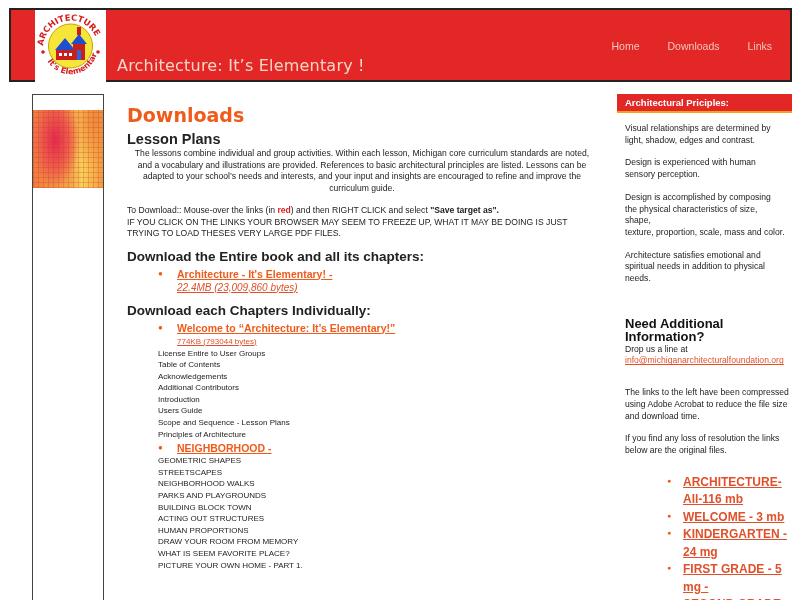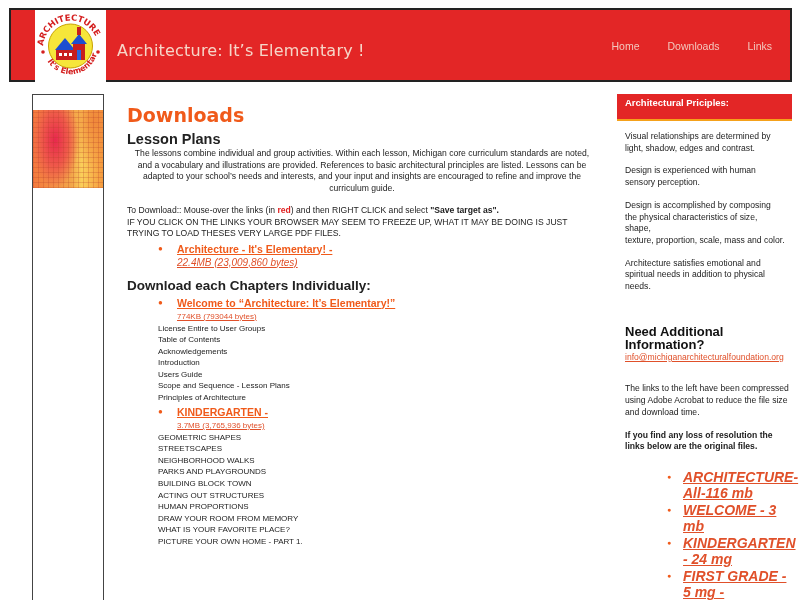--- a/index.html
+++ b/index.html
@@ -2,21 +2,21 @@
 <html><head>
   <meta charset="utf-8">
   <style>
     * { box-sizing: border-box; margin: 0; padding: 0; }
     html, body { width: 800px; height: 600px; overflow: hidden; background: #ffffff; font-family: "Liberation Sans", sans-serif; color: #222; }
     #page { position: relative; width: 800px; height: 600px; }
 
     
     .header { position: absolute; left: 9px; top: 8px; width: 783px; height: 74px; background: #e32626; border: 2px solid #222; }
     .logo { position: absolute; left: 24px; top: 0px; width: 71px; height: 72px; background: #ffffff; }
-    .site-title { position: absolute; left: 106px; top: 31px; color: #f6d6c8; font-family: "DejaVu Sans", sans-serif; font-size: 16px; letter-spacing: 0.2px; }
+    .site-title { position: absolute; left: 106px; top: 46px; color: #f6d6c8; font-family: "DejaVu Sans", sans-serif; font-size: 16px; letter-spacing: 0.2px; }
     .nav { position: absolute; right: 18px; top: 30px; display: flex; gap: 4px; text-align: right; }
     .nav a { color: #f3c9bf; font-size: 10.5px; text-decoration: none; margin-left: 24px; }
 
     
     .left-col { position: absolute; left: 32px; top: 94px; width: 72px; height: 506px; border: 1px solid #444; border-bottom: none; background: #fff; }
     .left-art { position: absolute; left: 0; top: 15px; width: 70px; height: 78px;
       background:
         repeating-linear-gradient(0deg, rgba(180,60,40,0.25) 0 1px, transparent 1px 5px),
         repeating-linear-gradient(90deg, rgba(180,60,40,0.25) 0 1px, transparent 1px 5px),
         radial-gradient(ellipse 30px 60px at 22px 30px, #e8284e 0%, #ef5a4a 45%, rgba(239,90,74,0) 80%),
@@ -39,32 +39,32 @@
     .dl-list li::before { content: "●"; position: absolute; left: 0; top: 0px; color: #f05a1a; font-size: 8px; line-height: 14px; }
     .dl-link { color: #f05a1a; font-weight: bold; font-size: 10.5px; text-decoration: underline; line-height: 14px; display: block; }
     .dl-size { color: #e0502a; font-size: 9px; text-decoration: underline; display: block; line-height: 13px; }
     .dl-size.italic { font-style: italic; font-size: 10px; }
     .dl-size.small { font-size: 8px; }
     .chapters { list-style: none; padding-left: 31px; }
     .chapters li { font-size: 8px; line-height: 11.6px; color: #222; }
 
     
     .right { position: absolute; left: 617px; top: 94px; width: 175px; }
-    .right-head { background: #e32626; color: #ffffff; font-weight: bold; font-size: 9.5px; height: 27px; line-height: 18px; padding-left: 8px; border-bottom: 2px solid #f5a11a; }
+    .right-head { background: #e32626; color: #ffffff; font-weight: bold; font-size: 9.5px; height: 19px; line-height: 18px; padding-left: 8px; border-bottom: 2px solid #f5a11a; }
     .right-body { padding-left: 8px; margin-top: 10px; }
     .principle { font-size: 8.6px; line-height: 11.7px; color: #222; margin-bottom: 11px; width: 160px; }
     .info-head { font-weight: bold; font-size: 13px; line-height: 13.5px; margin-top: 32px; color: #111; }
     .info-text { font-size: 8.6px; line-height: 11.7px; }
     .email { color: #e0502a; font-size: 8.6px; text-decoration: underline; line-height: 11.7px; display: block; }
     .note { font-size: 8.6px; line-height: 11.7px; margin-top: 20px; width: 165px; }
-    .note2 { font-size: 8.6px; line-height: 11.7px; margin-top: 11px; width: 165px; font-weight: bold; }
+    .note2 { font-size: 8.6px; line-height: 11.7px; margin-top: 11px; width: 165px; }
     .orig-list { list-style: none; margin-top: 16px; padding-left: 42px; }
     .orig-list li { position: relative; padding-left: 16px; line-height: 15.5px; }
     .orig-list li::before { content: "●"; position: absolute; left: 0; top: 0; color: #f05a1a; font-size: 7px; line-height: 15px; }
-    .orig-list a { color: #e0502a; font-weight: bold; font-size: 14px; text-decoration: underline; font-style: italic; }
+    .orig-list a { color: #e0502a; font-weight: bold; font-size: 12px; text-decoration: underline; }
   </style>
 </head>
 <body>
 
 <div id="page">
 
   <div class="header">
     <div class="logo">
       <svg width="71" height="72" viewBox="0 0 71 72">
         <rect width="71" height="72" fill="#ffffff"></rect>
@@ -102,74 +102,76 @@
   <div class="main">
     <div class="page-title">Downloads</div>
     <div class="lesson-heading">Lesson Plans</div>
     <p class="para intro">The lessons combine individual and group activities. Within each lesson, Michigan core curriculum standards are noted, and a vocabulary and illustrations are provided. References to basic architectural principles are listed. Lessons can be adapted to your school’s needs and interests, and your input and insights are encouraged to refine and improve the curriculum guide.</p>
 
     <p class="para instr">
       <span>To Download:: Mouse-over the links (in </span><span class="red">red</span><span>) and then RIGHT CLICK and select </span><span class="bold">"Save target as".</span><br>
       <span>IF YOU CLICK ON THE LINKS YOUR BROWSER MAY SEEM TO FREEZE UP, WHAT IT MAY BE DOING IS JUST TRYING TO LOAD THESES VERY LARGE PDF FILES.</span>
     </p>
 
+    <div class="section-h">Download the Entire book and all its chapters:</div>
     <ul class="dl-list">
       <li>
         <a href="#" class="dl-link">Architecture - It's Elementary!  -</a>
         <a href="#" class="dl-size italic"> 22.4MB (23,009,860 bytes)</a>
       </li>
     </ul>
 
     <div class="section-h">Download each Chapters Individually:</div>
     <ul class="dl-list">
       <li>
         <a href="#" class="dl-link">Welcome to “Architecture: It’s Elementary!”</a>
         <a href="#" class="dl-size small"> 774KB (793044 bytes)</a>
       </li>
     </ul>
     <ul class="chapters">
       <li>License Entire to User Groups</li>
       <li>Table of Contents</li>
       <li>Acknowledgements</li>
+      <li>Additional Contributors</li>
       <li>Introduction</li>
       <li>Users Guide</li>
       <li>Scope and Sequence - Lesson Plans</li>
       <li>Principles of Architecture</li>
     </ul>
 
     <ul class="dl-list" style="margin-top:1px;">
       <li>
-        <a href="#" class="dl-link">KINDERGARTEN -</a>
-        <a href="#" class="dl-size small">3.7MB (3,765,936 bytes)</a>
+        <a href="#" class="dl-link">NEIGHBORHOOD -</a>
       </li>
     </ul>
     <ul class="chapters">
       <li>GEOMETRIC SHAPES</li>
       <li>STREETSCAPES</li>
       <li>NEIGHBORHOOD WALKS</li>
       <li>PARKS AND PLAYGROUNDS</li>
       <li>BUILDING BLOCK TOWN</li>
       <li>ACTING OUT STRUCTURES</li>
       <li>HUMAN PROPORTIONS</li>
       <li>DRAW YOUR ROOM FROM MEMORY</li>
-      <li>WHAT IS YOUR FAVORITE PLACE?</li>
+      <li>WHAT IS SEEM FAVORITE PLACE?</li>
       <li>PICTURE YOUR OWN HOME - PART 1.</li>
     </ul>
   </div>
 
   <div class="right">
     <div class="right-head">Architectural Priciples:</div>
     <div class="right-body">
       <p class="principle">Visual relationships are determined by light, shadow, edges and contrast.</p>
       <p class="principle">Design is experienced with human sensory perception.</p>
       <p class="principle" style="white-space:pre-line;">Design is accomplished by composing the physical characteristics of size, shape,
 texture, proportion, scale, mass and color.</p>
       <p class="principle">Architecture satisfies emotional and spiritual needs in addition to physical needs.</p>
 
       <div class="info-head" style="width:140px;">Need Additional Information?</div>
+      <div class="info-text">Drop us a line at</div>
       <a href="#" class="email">info@michiganarchitecturalfoundation.org</a>
 
       <p class="note">The links to the left have been compressed using Adobe Acrobat to reduce the file size and download time.</p>
       <p class="note2">If you find any loss of resolution the links below are the original files.</p>
 
       <ul class="orig-list">
         <li><a href="#">ARCHITECTURE-All-116 mb</a></li>
         <li><a href="#">WELCOME - 3 mb</a></li>
         <li><a href="#">KINDERGARTEN - 24 mg</a></li>
         <li><a href="#">FIRST GRADE - 5 mg -</a></li>

